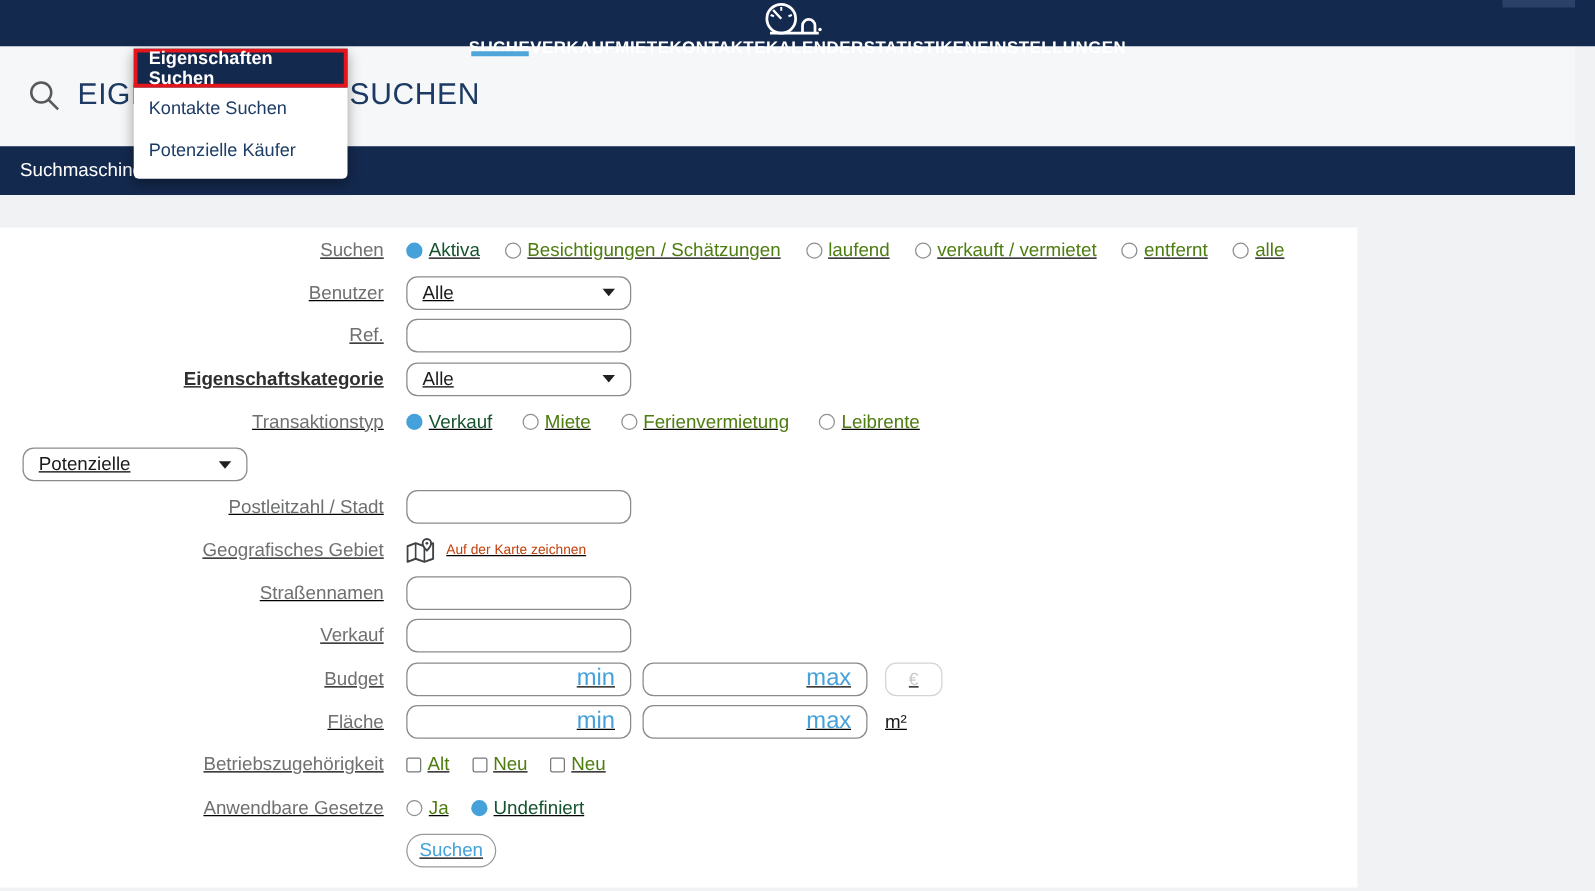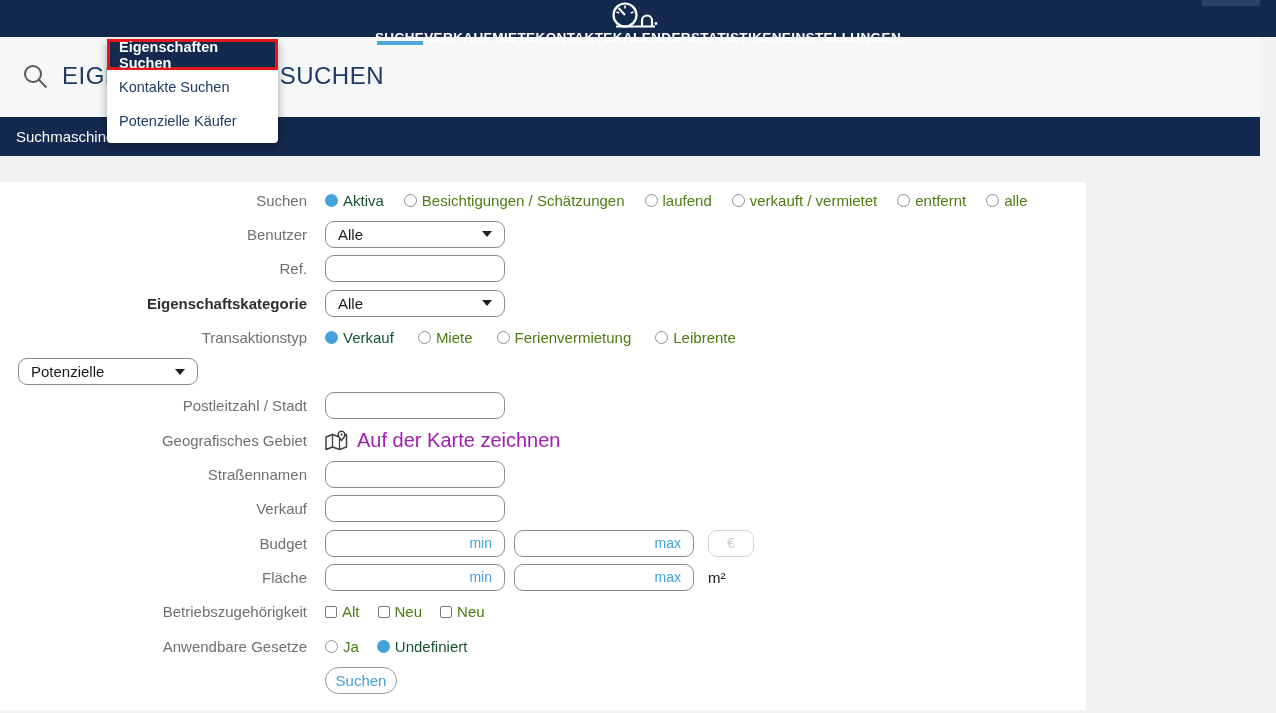--- a/index.html
+++ b/index.html
@@ -51,21 +51,21 @@
     background:#14294e; color:#ffffff; font-weight:bold; font-size:14.5px;
     padding:5px 9px; border:3px solid #e4151b; height:31px;
     display:flex; align-items:center; cursor:pointer;
   }
   .dd-item {
     color:#1d3c66; font-size:14.5px; padding:0 12px; height:34px;
     display:flex; align-items:center; cursor:pointer;
   }
 
   
-  .panel { position:absolute; top:182px; left:0; width:1086px; height:528px; background:#ffffff; }
+  .panel { position:absolute; top:182px; left:0; width:1086px; height:528px; background:#ffffff;text-decoration:underline; }
   .form { padding-top:1px; }
   .row { display:flex; align-items:center; height:34.3px; }
   .label-col { width:307px; text-align:right; color:#6f7072; font-size:15px; flex-shrink:0; }
   .label-col.bold { font-weight:bold; color:#2f2f30; }
   .field-col { margin-left:18px; display:flex; align-items:center; }
 
   .opt { display:flex; align-items:center; gap:5px; font-size:15px; color:#4d7c0f; cursor:pointer; }
   .opt .radio {
     width:13px; height:13px; border:1px solid #8e8f91; border-radius:50%; background:#fff; flex-shrink:0;
   }
@@ -78,36 +78,36 @@
 
   .select {
     width:180px; height:27px; border:1px solid #8a8b8d; border-radius:9px;
     display:flex; align-items:center; justify-content:space-between;
     padding:0 12px; font-size:15px; color:#1a1a1a; background:#fff; cursor:pointer;
   }
   .caret { width:0; height:0; border-left:5px solid transparent; border-right:5px solid transparent; border-top:6px solid #231f20; }
 
   .text-input {
     width:180px; height:27px; border:1px solid #8a8b8d; border-radius:9px;
-    font-size:14px; padding:0 12px; color:#1a1a1a; background:#fff; outline:none;
+    font-size:19px; padding:0 12px; color:#1a1a1a; background:#fff; outline:none;
     font-family:"Liberation Sans", sans-serif;
   }
   .minmax { text-align:right; margin-right:0; }
   .minmax::placeholder { color:#45a1da; opacity:1; }
   .minmax + .minmax { margin-left:9px; }
 
   .euro-btn {
     width:46px; height:27px; border:1px solid #d4d5d7; border-radius:9px;
     color:#c9cacc; display:flex; align-items:center; justify-content:center;
     font-size:14px; margin-left:14px; background:#fff; cursor:default;
   }
   .unit { margin-left:14px; font-size:15px; color:#1a1a1a; }
 
   .link-row { display:flex; align-items:center; gap:9px; cursor:pointer; }
-  .link { color:#a21caf; font-size:20px; }
+  .link { color:#c2410c; font-size:11px; }
 
   .search-btn {
     width:72px; height:27px; border:1px solid #98999b; border-radius:14px;
     background:#fff; color:#45a1da; font-size:15px;
     display:flex; align-items:center; justify-content:center; cursor:pointer;
     font-family:"Liberation Sans", sans-serif;
   }
 </style>
 </head>
 <body>

